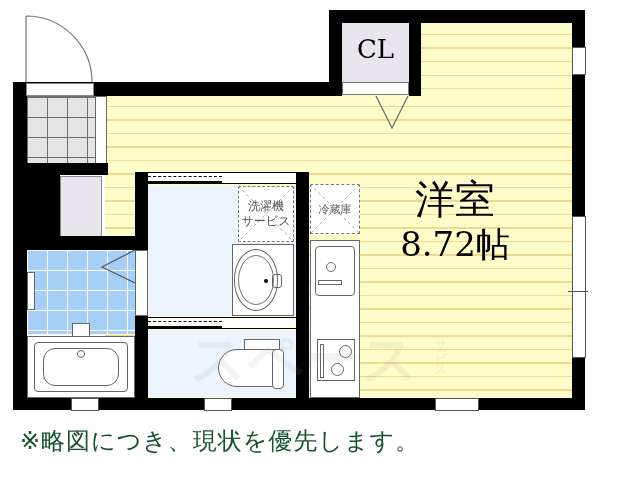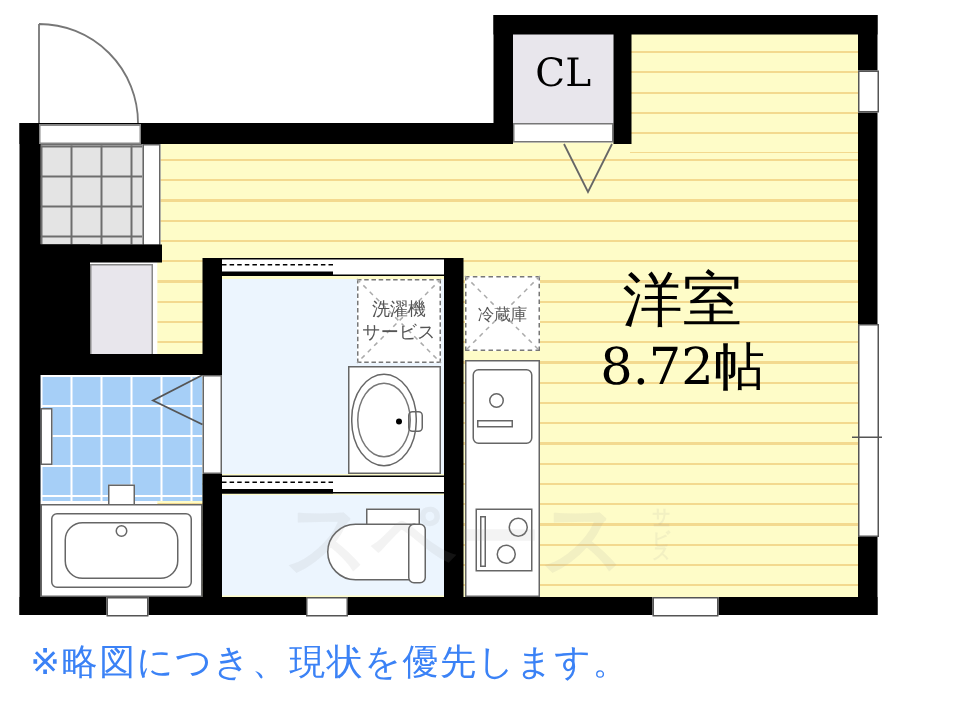--- a/index.html
+++ b/index.html
@@ -24,21 +24,21 @@
     background-color:#e4e4e4;
     background-image:
       linear-gradient(to right, #6d6d6d 1.5px, transparent 1.5px),
       linear-gradient(to bottom, #6d6d6d 1.5px, transparent 1.5px);
     background-size:20px 20px;
     border:1px solid #6d6d6d;
   }
   .lightblue { position:absolute; background:#ecf5fe; }
   .label-room { position:absolute; font-family:"DejaVu Serif", serif; color:#000; text-align:center; }
   .small-label { position:absolute; font-family:"DejaVu Sans", sans-serif; font-size:11px; color:#555; text-align:center; line-height:13px; }
-  .note { position:absolute; left:20px; top:425px; font-family:"DejaVu Sans", sans-serif; font-size:24px; color:#3b82f6; letter-spacing:1px; }
+  .note { position:absolute; left:20px; top:425px; font-family:"DejaVu Sans", sans-serif; font-size:24px; color:#14532d; letter-spacing:1px; }
   .watermark { position:absolute; font-family:"DejaVu Sans", sans-serif; font-weight:bold; color:rgba(160,160,160,0.12); }
   .window { position:absolute; background:#fff; border:1px solid #555; }
   svg { position:absolute; overflow:visible; }
 </style>
 </head>
 <body>
 
 <div class="floor-wood" style="left:105px; top:94px; width:468px; height:304px;"></div>
 
 <div class="floor-wood" style="left:420px; top:22px; width:153px; height:80px;"></div>

